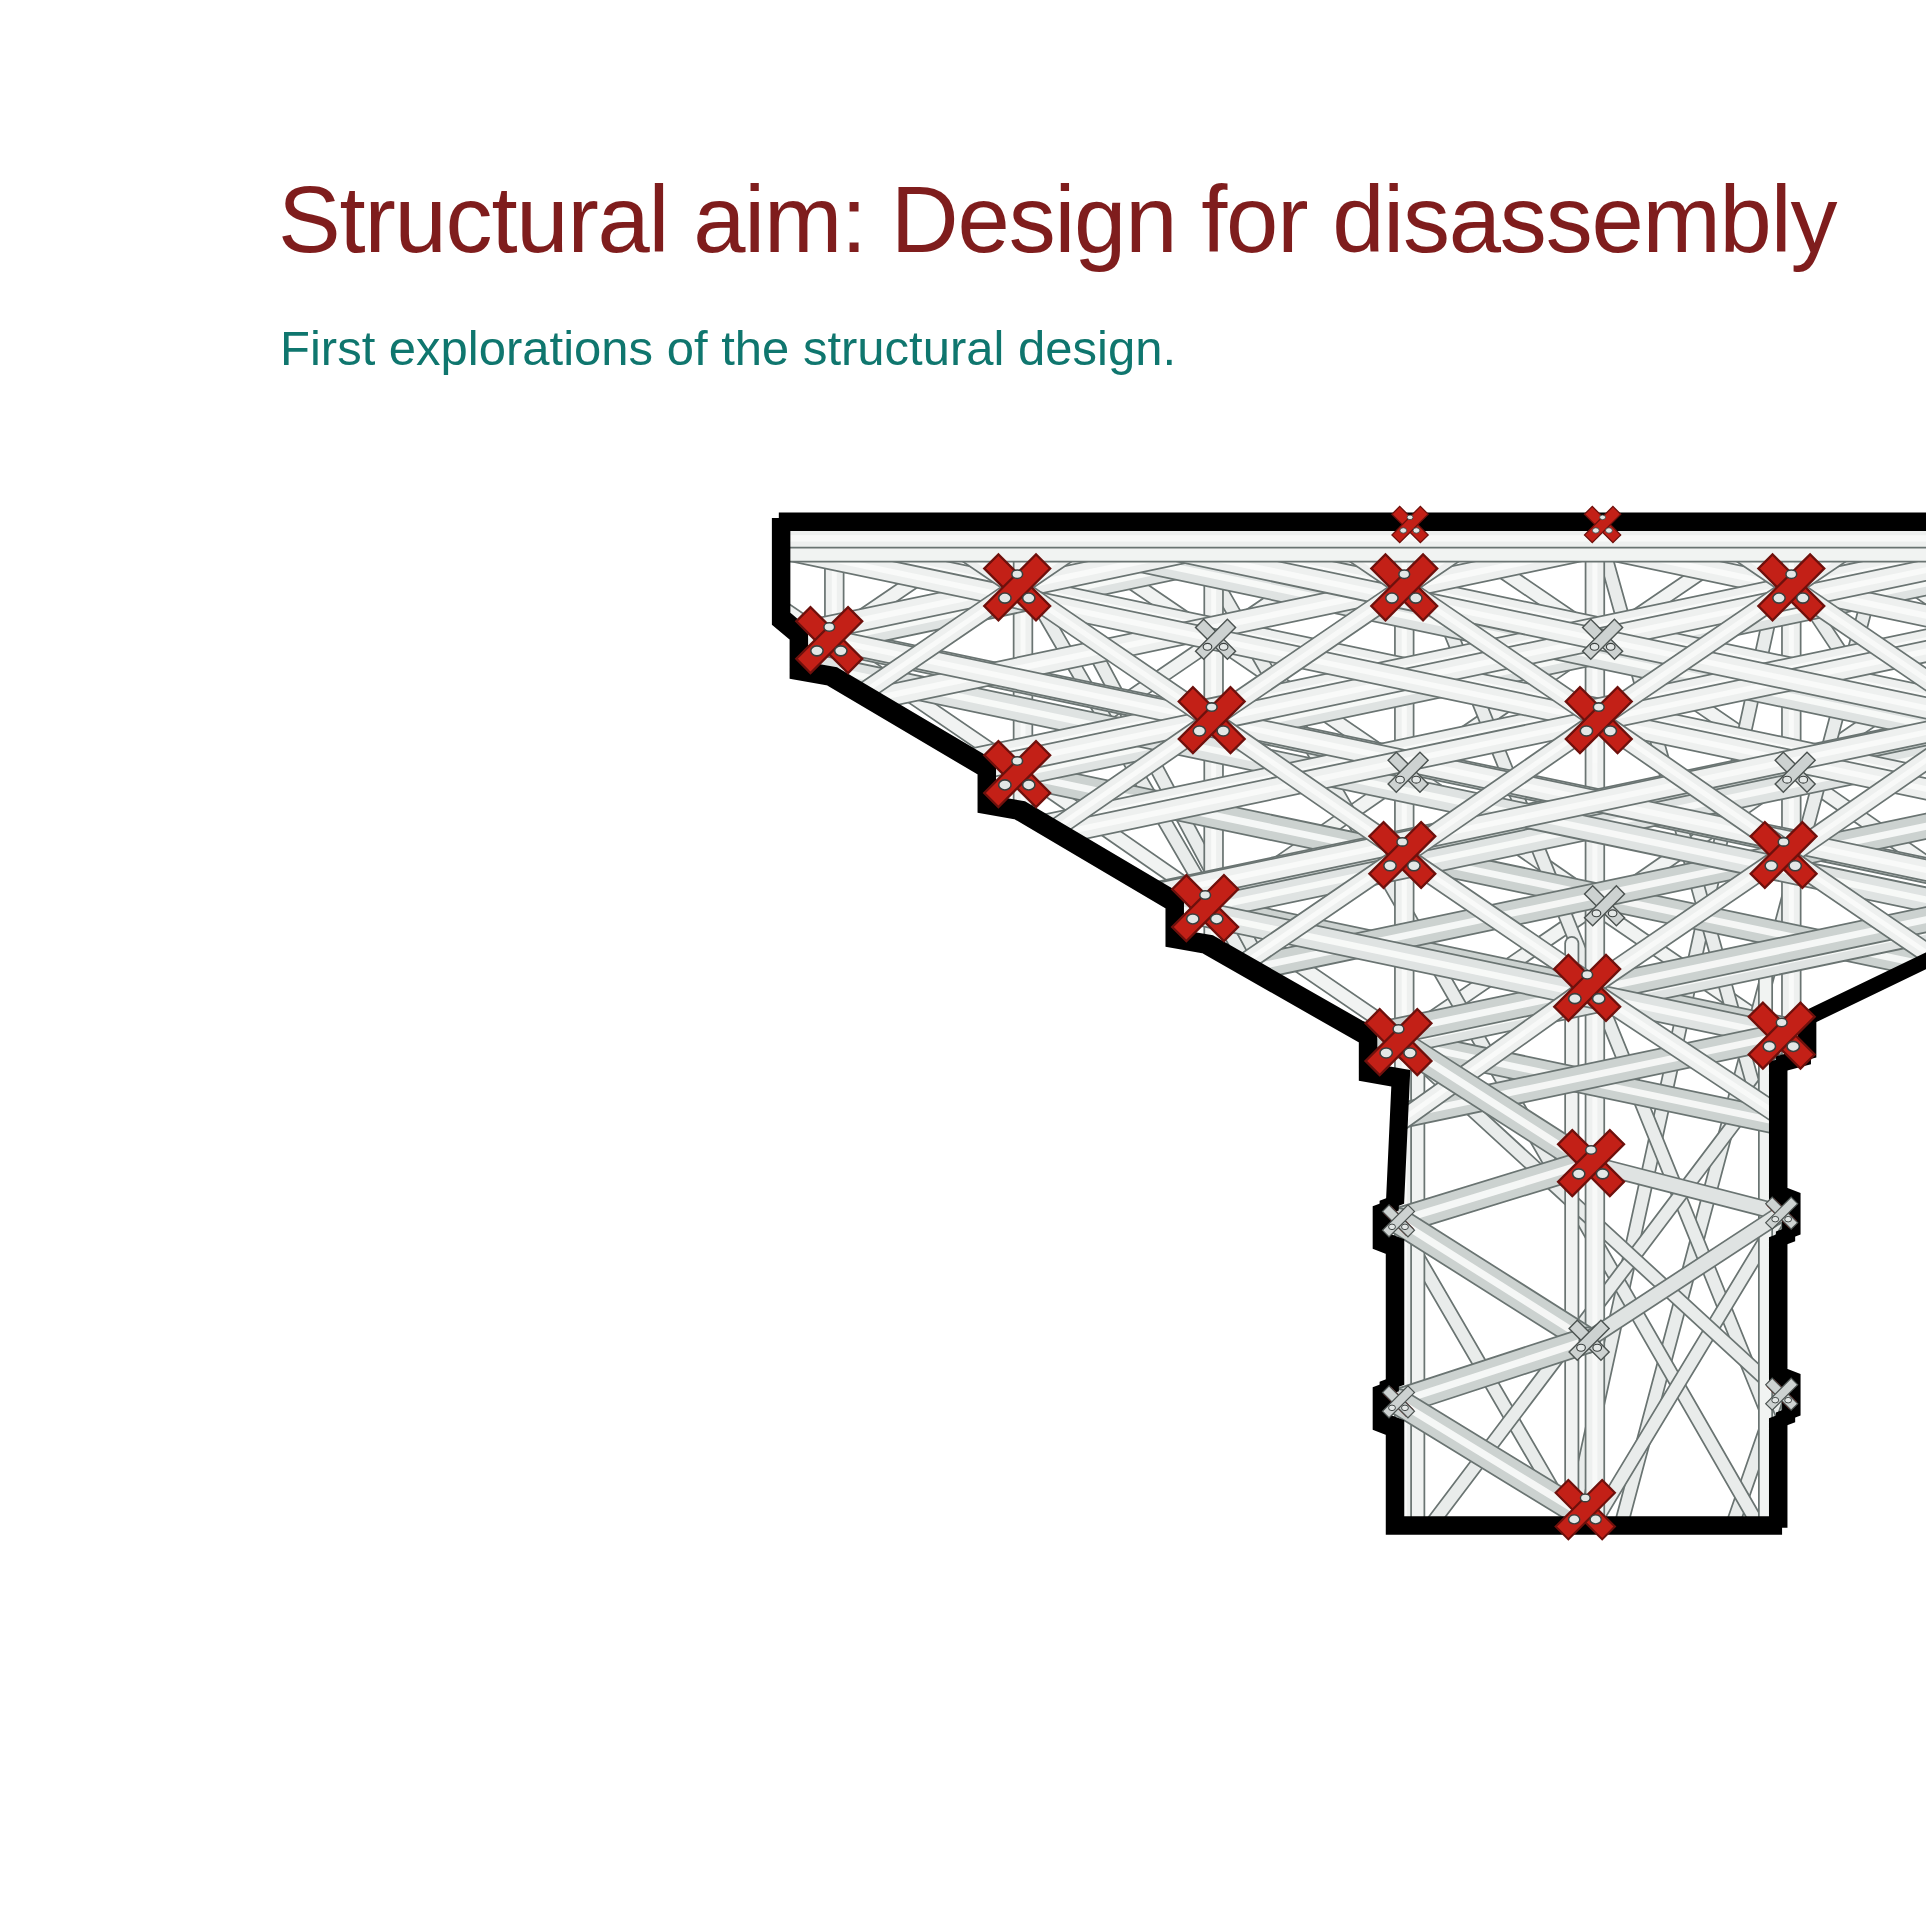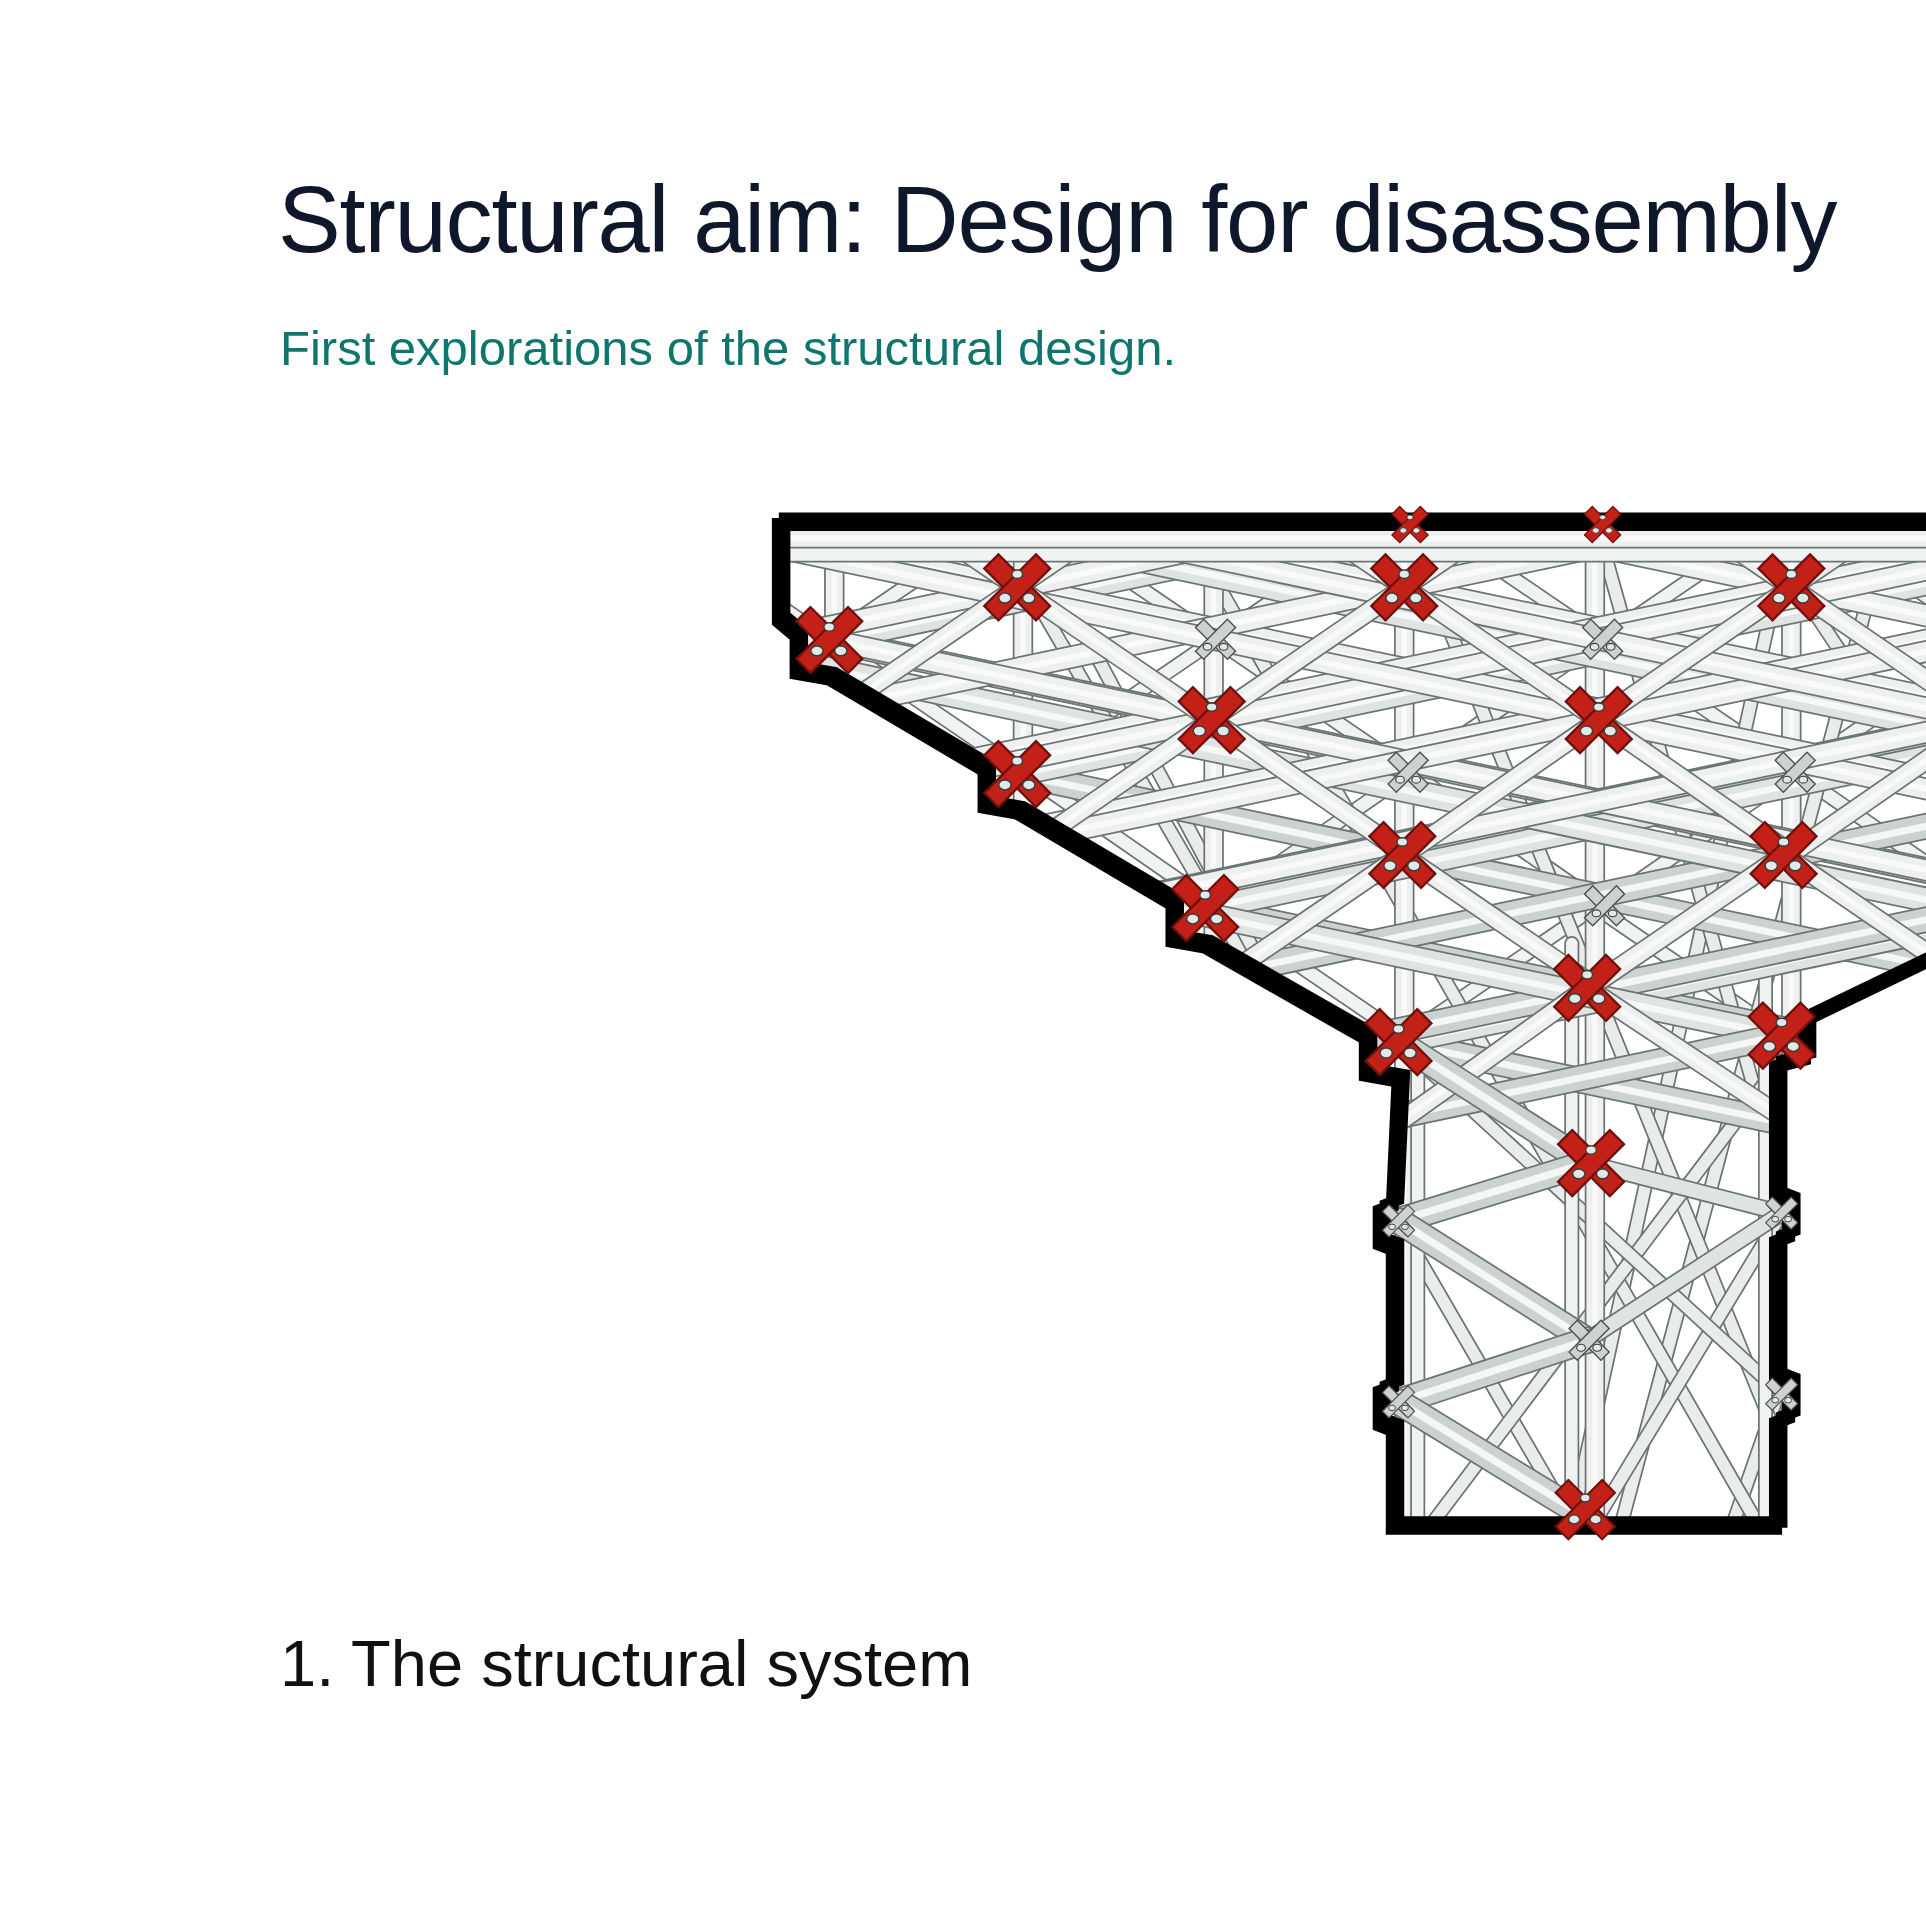--- a/index.html
+++ b/index.html
@@ -1,20 +1,20 @@
 <!DOCTYPE html>
 <html style="font-size:6.2px"><head>
 <meta charset="utf-8">
 <style>
   html,body{margin:0;padding:0;background:#ffffff;}
   body{width:2703px;height:1911px;overflow:hidden;position:relative;
        font-family:"Liberation Sans", sans-serif;}
   .slide{position:absolute;left:0;top:0;width:2703px;height:1911px;background:#ffffff;}
   .title{position:absolute;left:278px;top:169px;font-size:94px;line-height:1.08;
-         color:#0f172a;letter-spacing:-1.2px;font-weight:400;white-space:nowrap;}
+         color:#7f1d1d;letter-spacing:-1.2px;font-weight:400;white-space:nowrap;}
   .subtitle{position:absolute;left:280px;top:322px;font-size:49px;line-height:1.1;
          color:#0f766e;font-weight:400;white-space:nowrap;}
   .caption{position:absolute;left:280px;top:1628px;font-size:65px;line-height:1.1;
          color:#111111;font-weight:400;white-space:nowrap;}
   .figure{position:absolute;left:0;top:0;width:2703px;height:1911px;}
   .figure svg{position:absolute;left:0;top:0;}
 </style>
 </head>
 <body>
 
@@ -583,16 +583,15 @@
           <g transform="translate(4625,3620) scale(0.6)">
             <rect x="-78" y="-20" width="156" height="40" fill="#cdd2d1" stroke="#4d5452" stroke-width="5" transform="rotate(45)"></rect>
             <rect x="-78" y="-20" width="156" height="40" fill="#cdd2d1" stroke="#4d5452" stroke-width="5" transform="rotate(-45)"></rect>
             <ellipse cx="-28" cy="26" rx="15" ry="12" fill="#e3e7e6" stroke="#3a3f3e" stroke-width="4"></ellipse>
             <ellipse cx="28" cy="26" rx="15" ry="12" fill="#e3e7e6" stroke="#3a3f3e" stroke-width="4"></ellipse>
           </g>
         </g>
       </svg>
   </div>
 
-  <div class="caption">1. The structural system</div>
 
 </div>
 
 
 </body></html>

